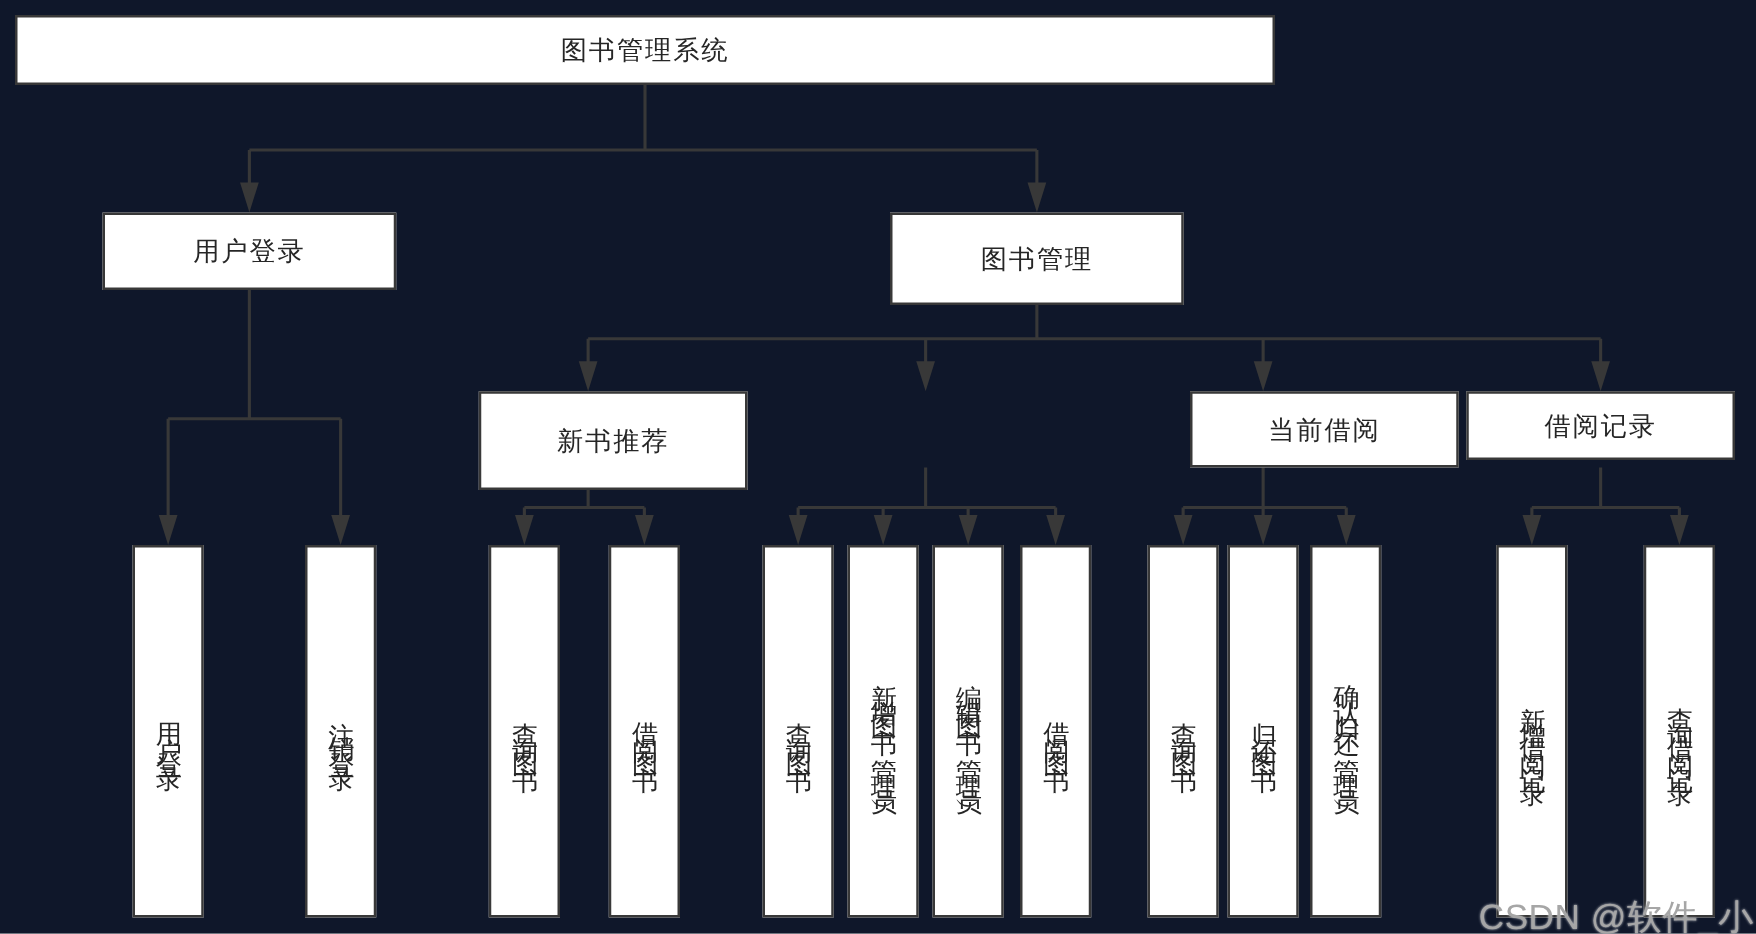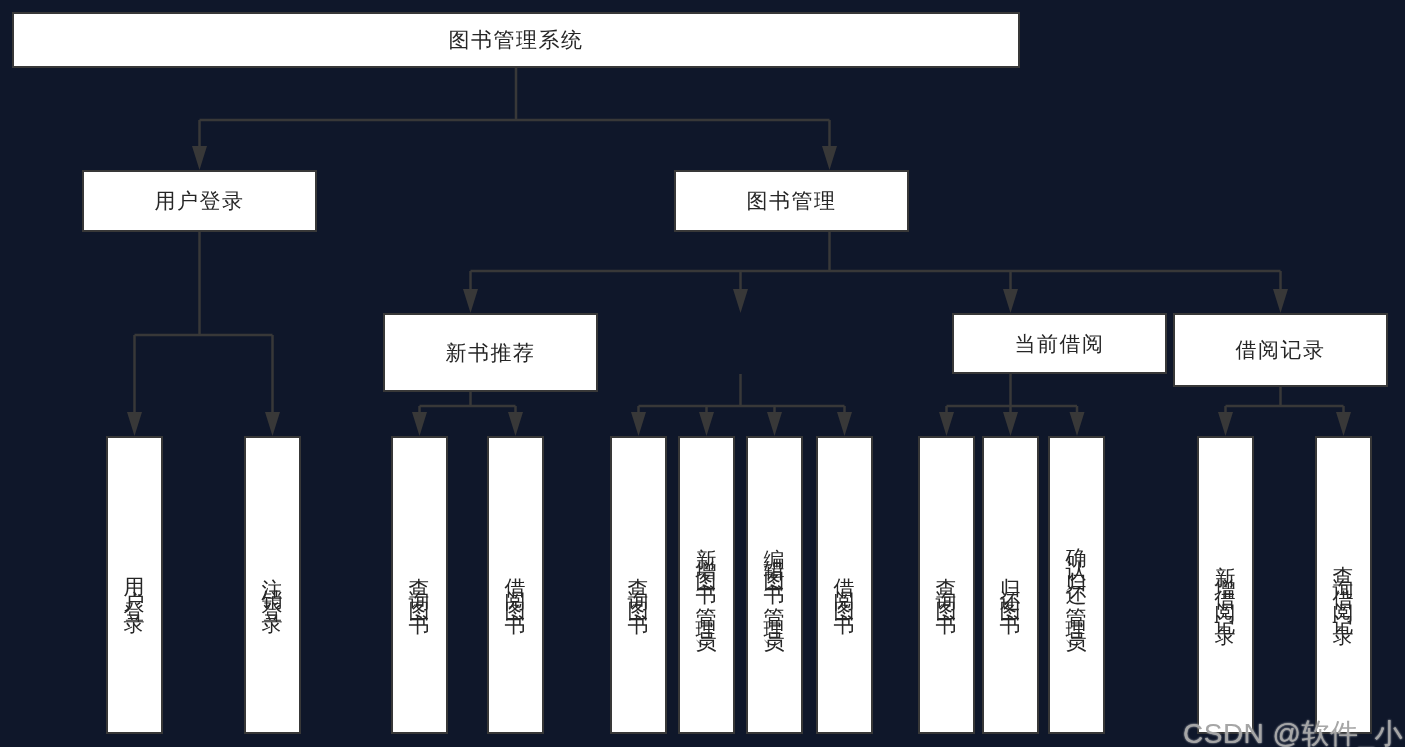--- a/index.html
+++ b/index.html
@@ -73,31 +73,31 @@
     </g>
   </svg>
 
   <div class="box" style="left:12px;top:12px;width:1008px;height:56px">
     <span class="lbl">图书管理系统</span>
   </div>
 
   <div class="box" style="left:82px;top:170px;width:235px;height:62px">
     <span class="lbl">用户登录</span>
   </div>
-  <div class="box" style="left:674px;top:170px;width:235px;height:62px">
+  <div class="box" style="left:712px;top:170px;width:235px;height:74px">
     <span class="lbl">图书管理</span>
   </div>
 
   <div class="box" style="left:383px;top:313px;width:215px;height:79px">
     <span class="lbl">新书推荐</span>
   </div>
   <div class="box" style="left:952px;top:313px;width:215px;height:61px">
     <span class="lbl">当前借阅</span>
   </div>
-  <div class="box" style="left:1173px;top:313px;width:215px;height:74px">
+  <div class="box" style="left:1173px;top:313px;width:215px;height:55px">
     <span class="lbl">借阅记录</span>
   </div>
 
   <div class="box vert" style="left:106px;top:436px;width:57px;height:298px">
     <span class="lbl">用户登录</span>
   </div>
   <div class="box vert" style="left:244px;top:436px;width:57px;height:298px">
     <span class="lbl">注销登录</span>
   </div>
 

